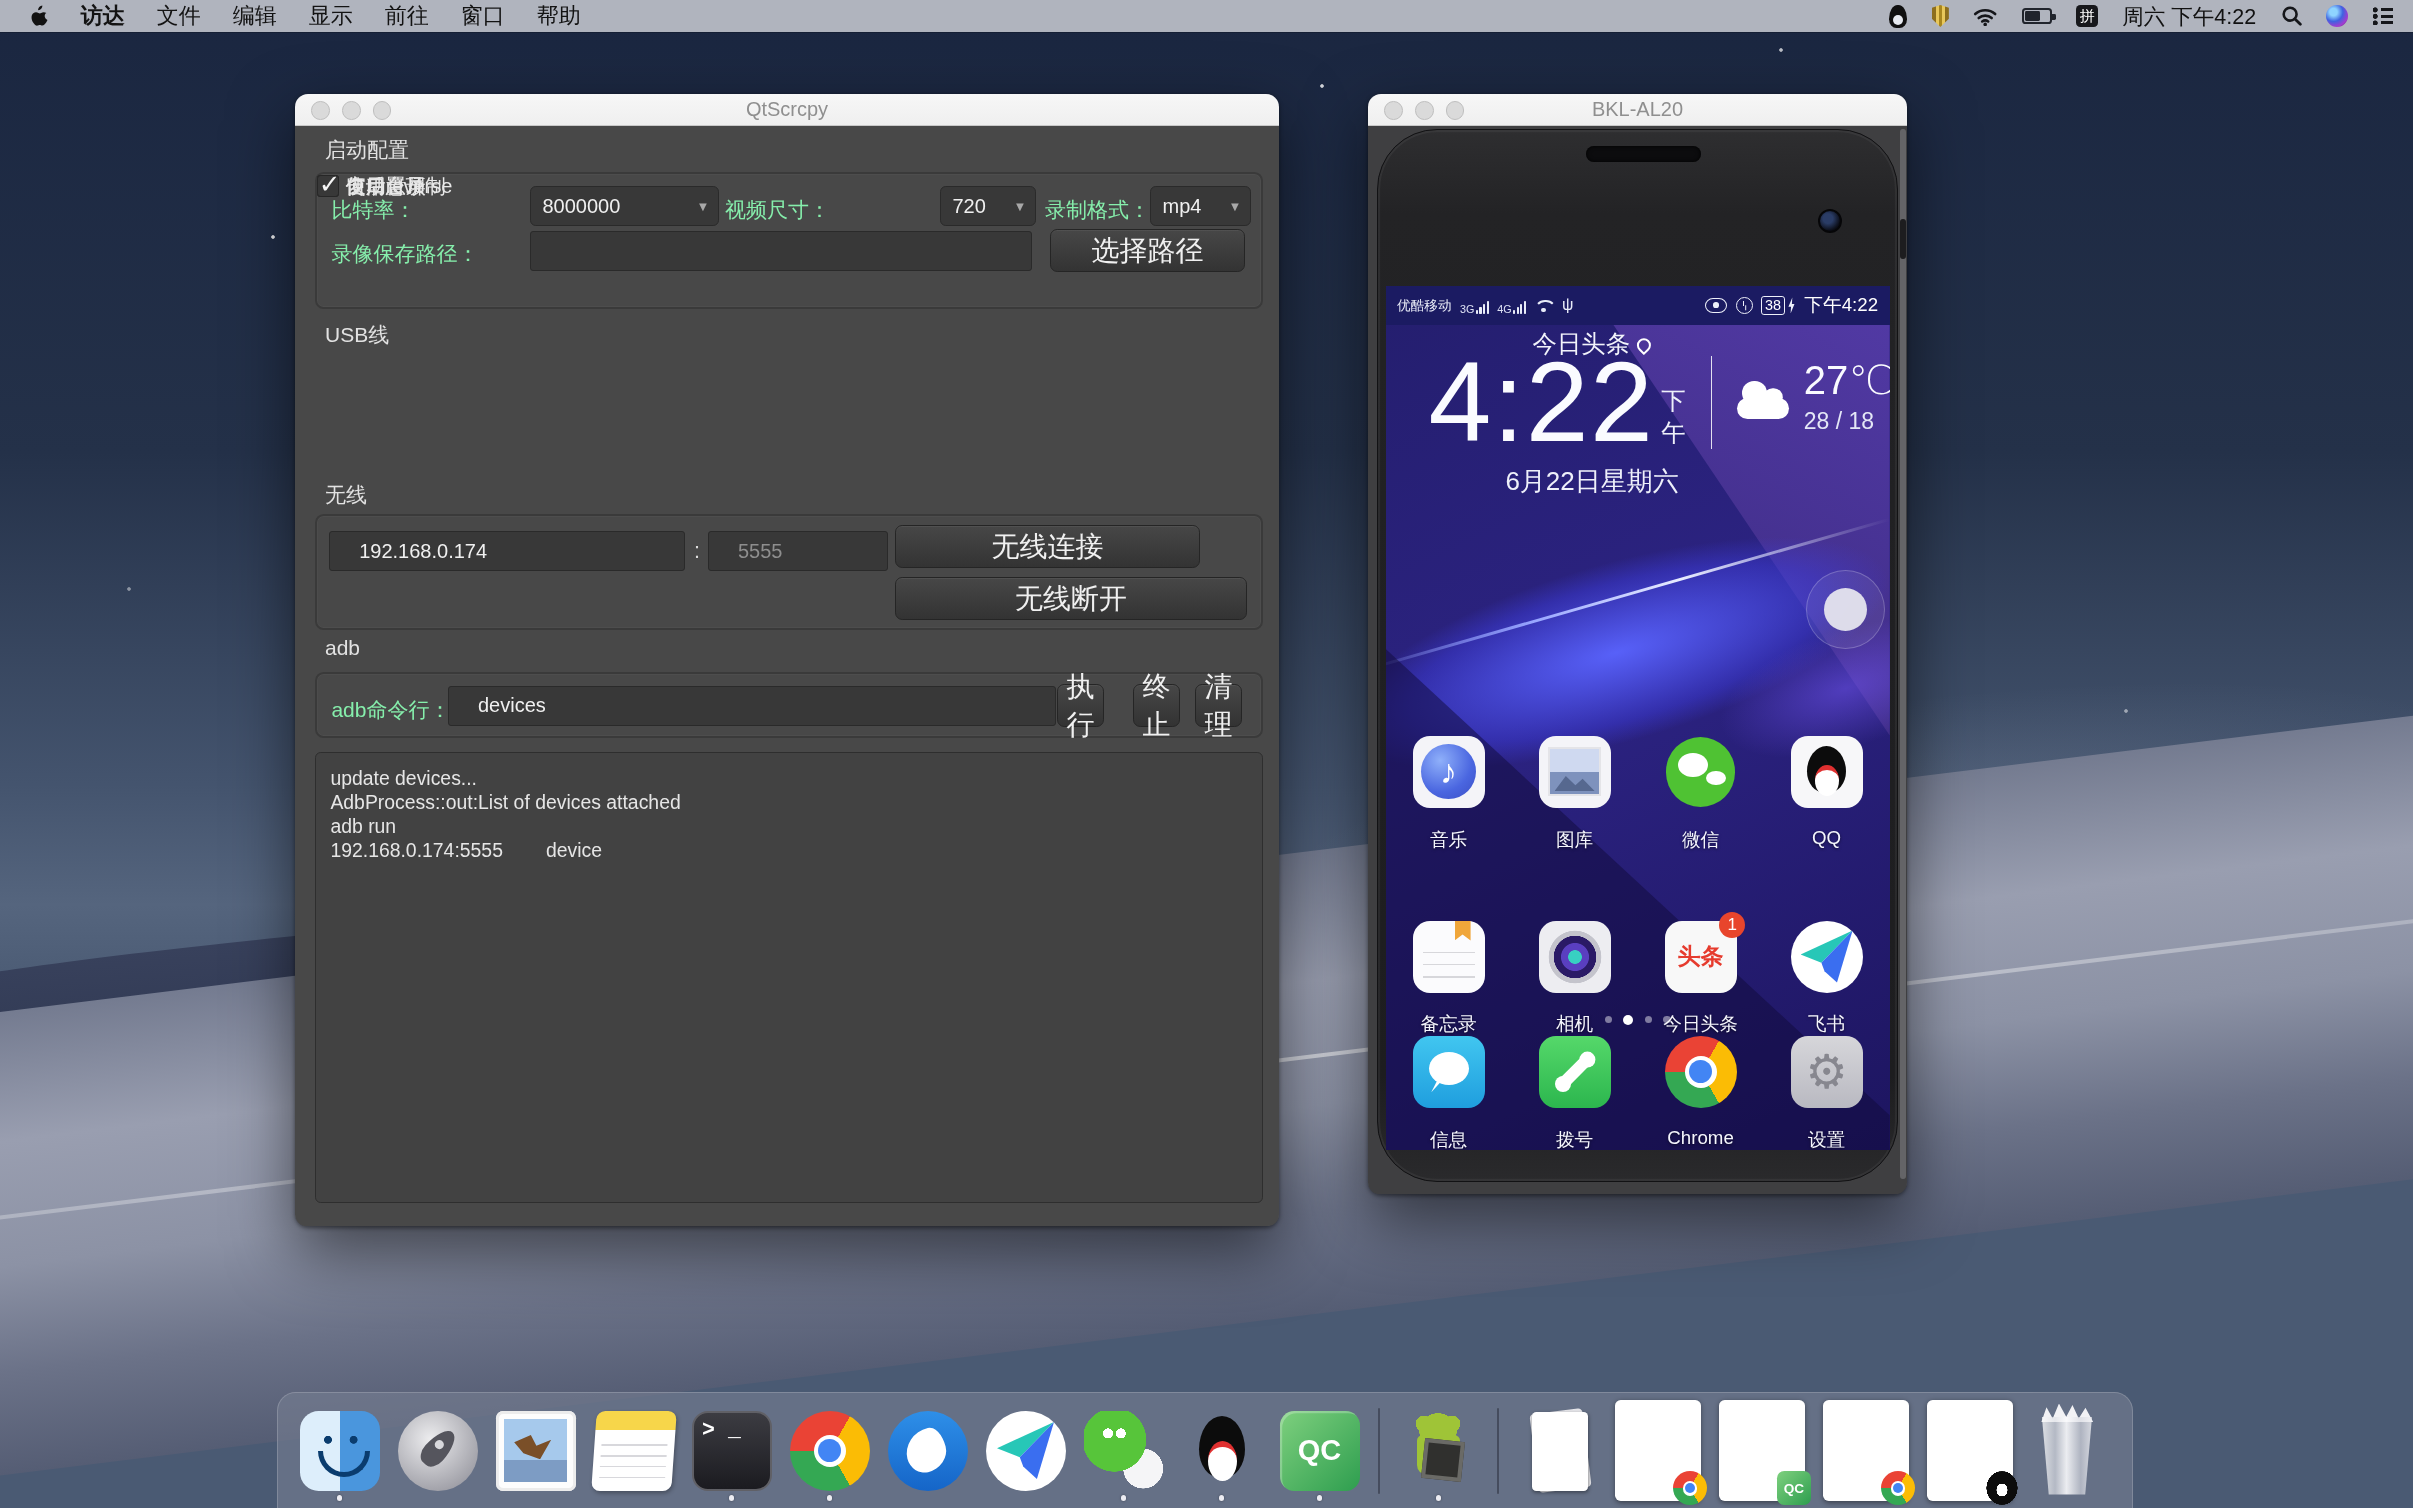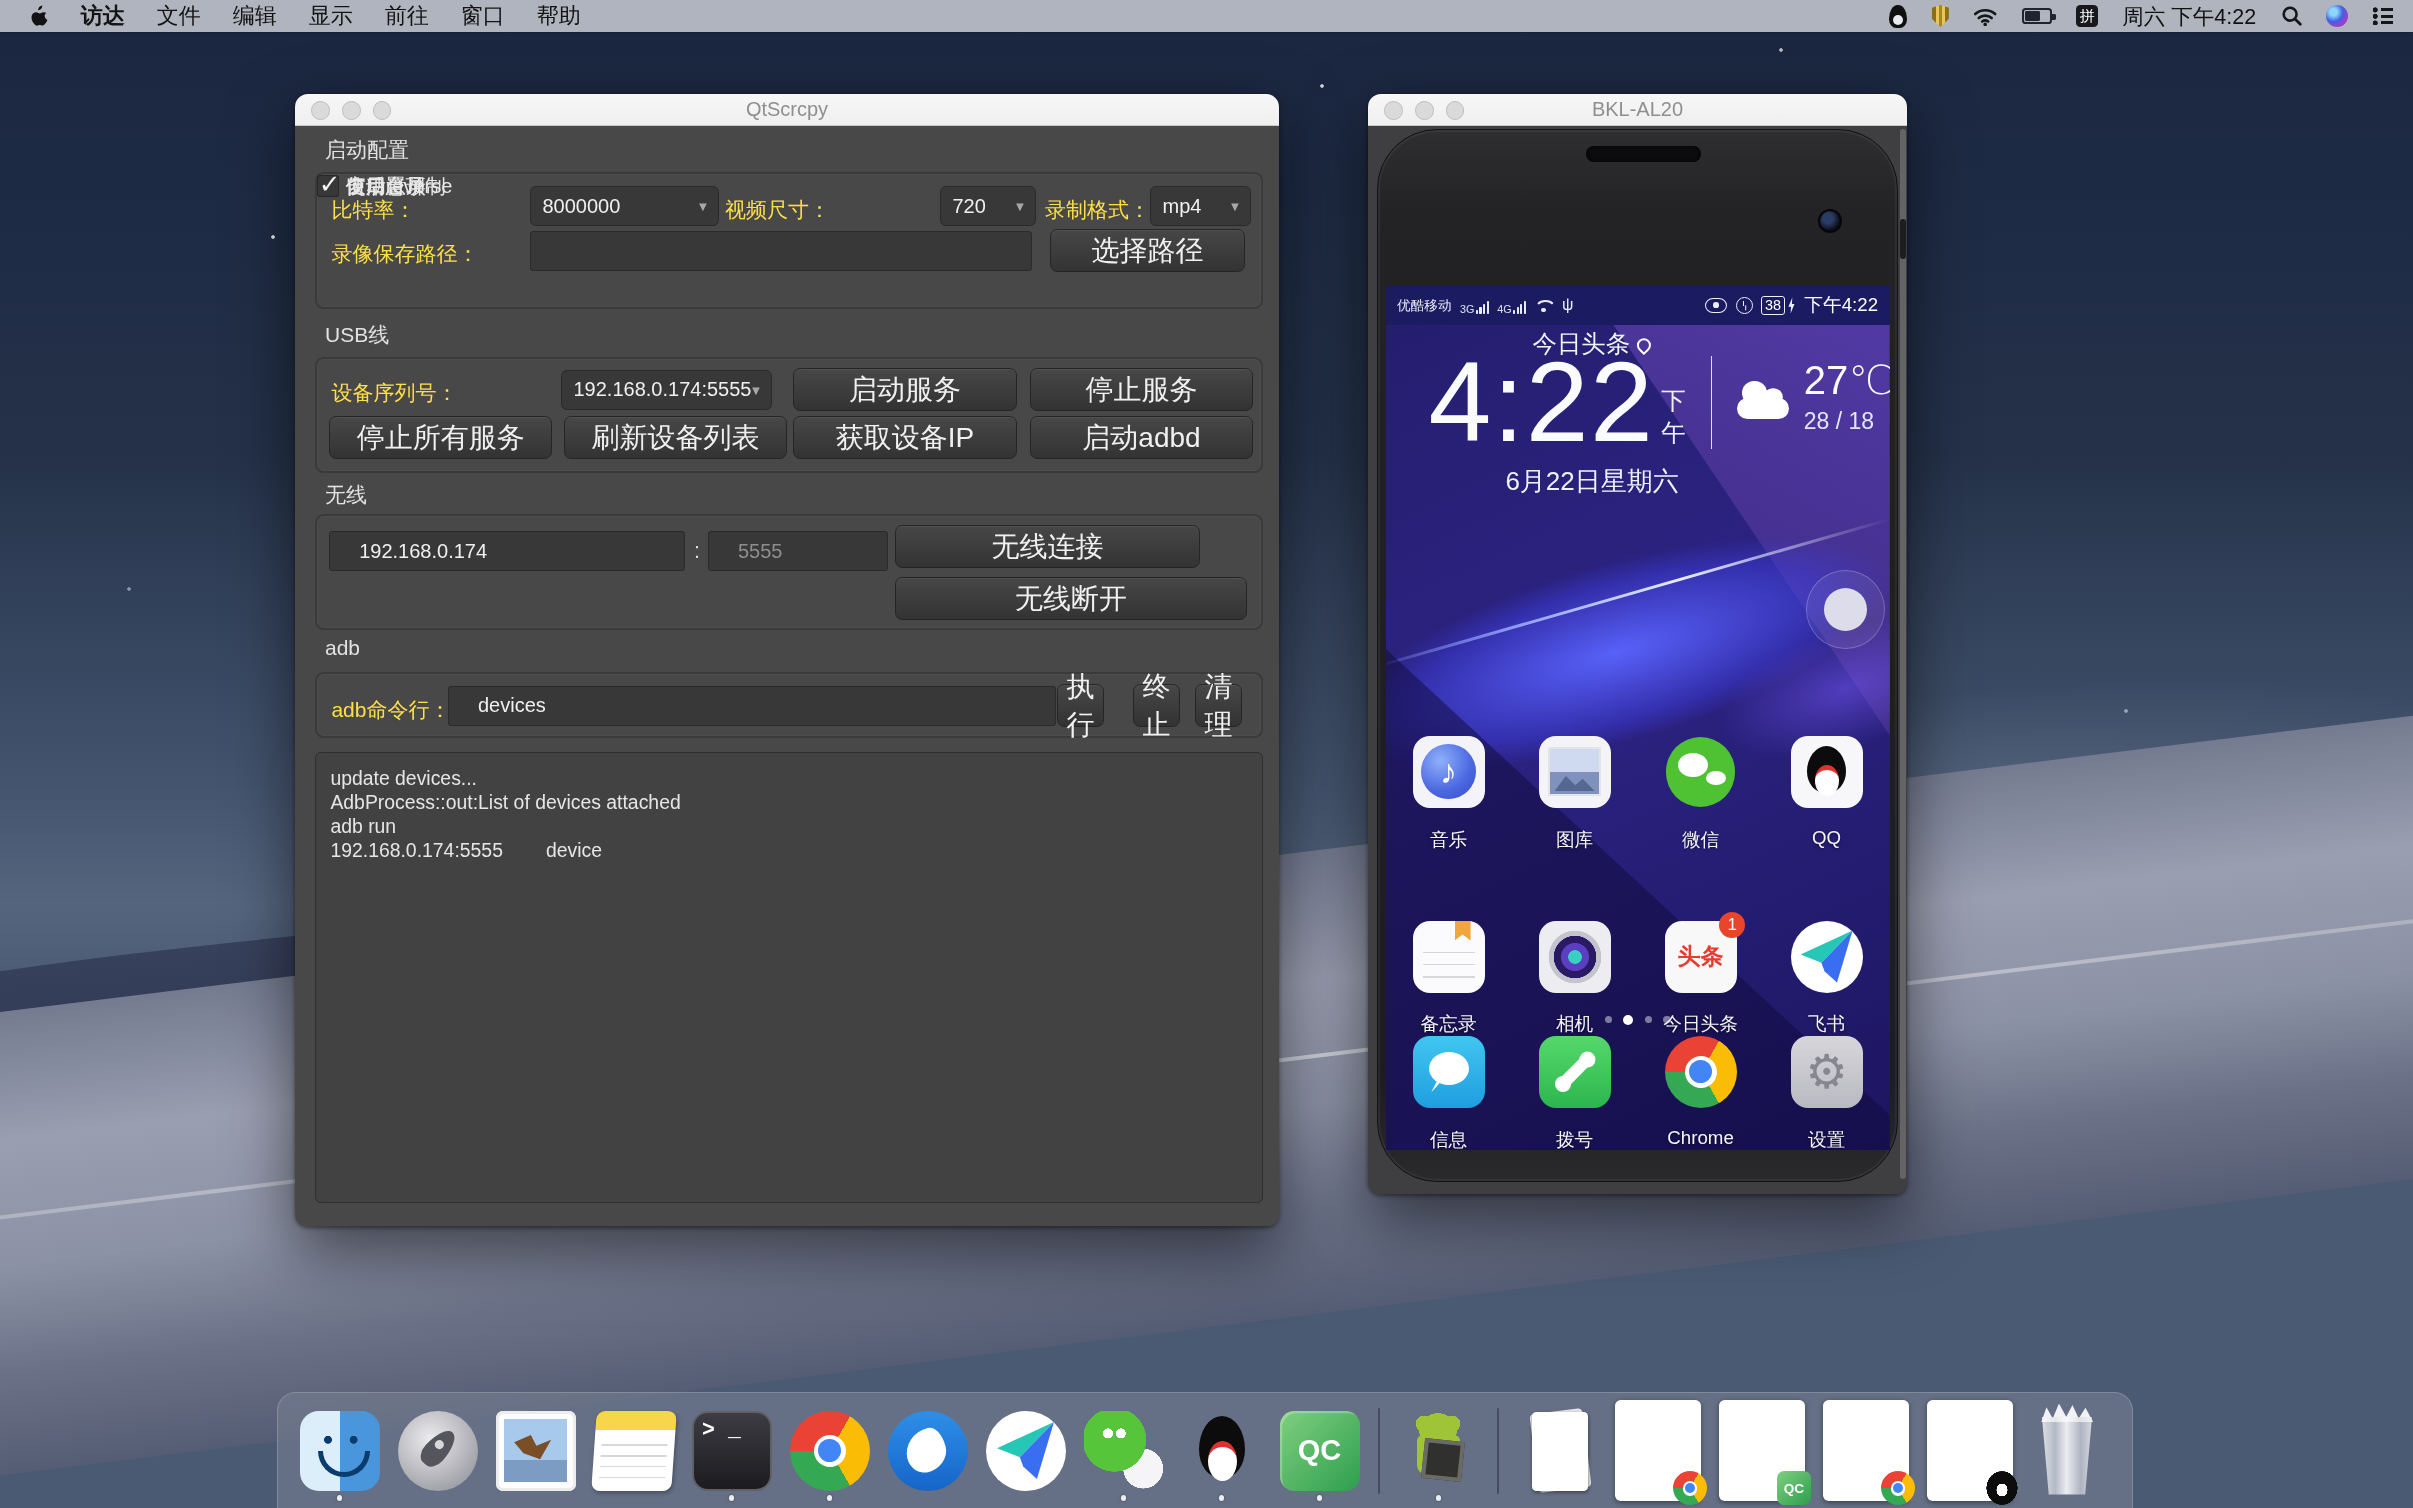--- a/index.html
+++ b/index.html
@@ -56,21 +56,21 @@
     border-radius:13px 13px 0 0;border-bottom:0.7px solid #c9c9c9;display:flex;align-items:center;justify-content:center;}
   .title-text{font-size:20px;color:#8f8f8f;}
   .lights{position:absolute;left:16px;top:7.2px;display:flex;gap:12.2px;}
   .light{width:18.7px;height:18.7px;border-radius:50%;background:#dadada;border:0.7px solid #bfbfbf;}
 
   
   #qtwin{left:295px;top:94px;width:984px;height:1132px;}
   .qbody{position:absolute;left:0;top:32px;width:100%;height:1100px;background:#484848;border-radius:0 0 11.5px 11.5px;}
   .qsec{position:absolute;left:30px;font-size:21px;color:#e2e2e2;}
   .qgroup{position:absolute;left:20px;width:948px;border:2.2px solid #3a3a3a;border-radius:8.6px;box-shadow:inset 0 0 0 0.7px rgba(255,255,255,.04);}
-  .qlabel{position:absolute;font-size:21px;color:#fde047;white-space:nowrap;}
+  .qlabel{position:absolute;font-size:21px;color:#86efac;white-space:nowrap;}
   .qcombo{position:absolute;height:40px;background:#383838;border:1.4px solid #2a2a2a;border-radius:5.7px;color:#f0f0f0;
     font-size:20px;display:flex;align-items:center;padding:0 29px 0 11.5px;}
   .qcombo::after{content:"▼";position:absolute;right:8.6px;top:50%;transform:translateY(-50%);font-size:13px;color:#a8a8a8;}
   .qinput{position:absolute;height:40px;background:#383838;border:1.4px solid #2a2a2a;border-radius:3px;color:#f0f0f0;font-size:20px;padding:0 29px;outline:none;}
   .qinput::placeholder{color:#8e8e8e;}
   .qbtn{position:absolute;height:43px;background:linear-gradient(180deg,#474747,#333333);border:1.4px solid #252525;border-radius:7.2px;
     color:#f0f0f0;font-size:28px;box-shadow:inset 0 0.7px 0 rgba(255,255,255,.08);display:flex;align-items:center;justify-content:center;cursor:default;}
   .cbpair{position:absolute;display:flex;align-items:center;gap:7.2px;height:24.4px;}
   .cbbox{position:relative;width:21.5px;height:21.5px;background:#383838;border:1.4px solid #272727;border-radius:3.6px;}
   .cbpair[data-checked="true"] .cbbox::after{content:"✓";position:absolute;left:0.7px;top:-7.2px;font-size:26px;font-weight:700;color:#f5f5f5;}
@@ -368,30 +368,20 @@
             </span>
           
             <span class="cbpair" data-checked="true">
               <span class="cbbox"></span>
               <span class="cbtext">使用reverse</span>
             </span>
           </span>
       </div>
 
       <div class="qsec s2">USB线</div>
-      <div class="qgroup g2">
-        <span class="qlabel lbs">设备序列号：</span>
-        <div class="qcombo cserial">192.168.0.174:5555</div>
-        <button class="qbtn b11">启动服务</button>
-        <button class="qbtn b12">停止服务</button>
-        <button class="qbtn b21">停止所有服务</button>
-        <button class="qbtn b22">刷新设备列表</button>
-        <button class="qbtn b23">获取设备IP</button>
-        <button class="qbtn b24">启动adbd</button>
-      </div>
 
       <div class="qsec s3">无线</div>
       <div class="qgroup g3">
         <input class="qinput ipin" value="192.168.0.174" style="">
         <span class="qcolon colon">:</span>
         <input class="qinput ptin" placeholder="5555" style="">
         <button class="qbtn bcon">无线连接</button>
         <button class="qbtn bdis">无线断开</button>
       </div>
 

